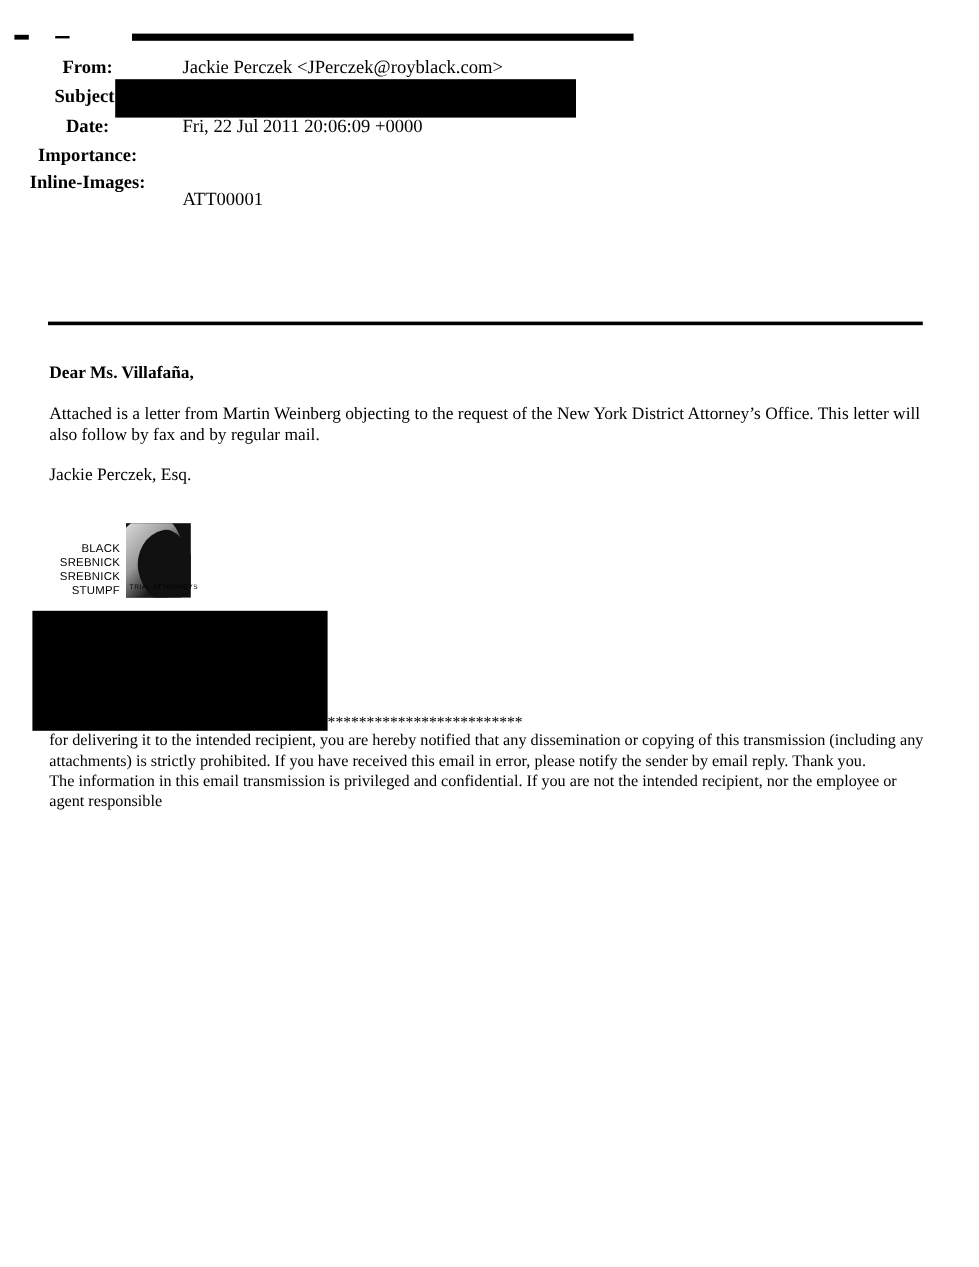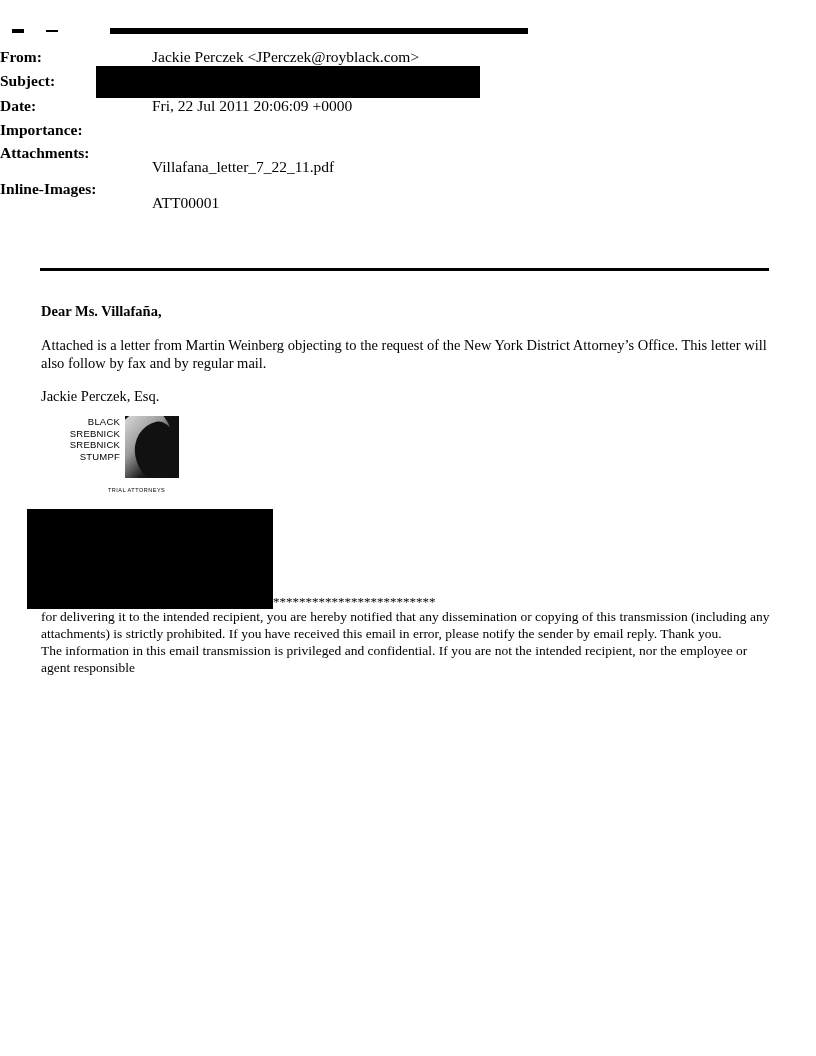--- a/index.html
+++ b/index.html
@@ -49,21 +49,21 @@
     top: 46px;
     width: 816px;
   }
   .hdr-row {
     display: flex;
     align-items: flex-start;
     margin-bottom: 2px;
   }
   .hdr-label {
     width: 152px;
-    text-align: left;
+    text-align: center;
     font-weight: bold;
     font-size: 15.5px;
     line-height: 1.45;
     padding-right: 6px;
     box-sizing: border-box;
   }
   .hdr-value {
     font-size: 15.5px;
     line-height: 1.45;
     flex: 1;
@@ -114,26 +114,25 @@
     margin: 0 0 16px 0;
   }
   .p-salutation { margin-bottom: 18px; font-weight: bold; }
   .p-para       { margin-bottom: 22px; line-height: 1.25; }
   .p-signoff    { margin-bottom: 0; }
 
   
   .logo {
     position: absolute;
     left: 41px;
-    top: 416px;
+    top: 434px;
     width: 126px;
     height: 64px;
     display: flex;
-    align-items: flex-start;
-    margin-left: 20px;
+    align-items: flex-end;
   }
   .logo-words {
     font-family: "Liberation Sans", sans-serif;
     font-size: 9.5px;
     line-height: 11.5px;
     letter-spacing: 0.2px;
     text-align: right;
     width: 64px;
     padding-right: 5px;
     box-sizing: border-box;
@@ -220,24 +219,20 @@
     <div class="hdr-label">Subject:</div>
     <div class="hdr-value">Jeffrey Epstein Matter</div>
   </div>
   <div class="hdr-row">
     <div class="hdr-label">Date:</div>
     <div class="hdr-value">Fri, 22 Jul 2011 20:06:09 +0000</div>
   </div>
   <div class="hdr-row">
     <div class="hdr-label">Importance:</div>
   </div>
-  <div class="hdr-row attach">
-    <div class="hdr-label">Attachments:</div>
-    <div class="hdr-value">Villafana_letter_7_22_11.pdf</div>
-  </div>
   <div class="hdr-row inline">
     <div class="hdr-label">Inline-Images:</div>
     <div class="hdr-value">ATT00001</div>
   </div>
 </div>
 
 <div class="redact-to"></div>
 
 <div class="rule"></div>
 

